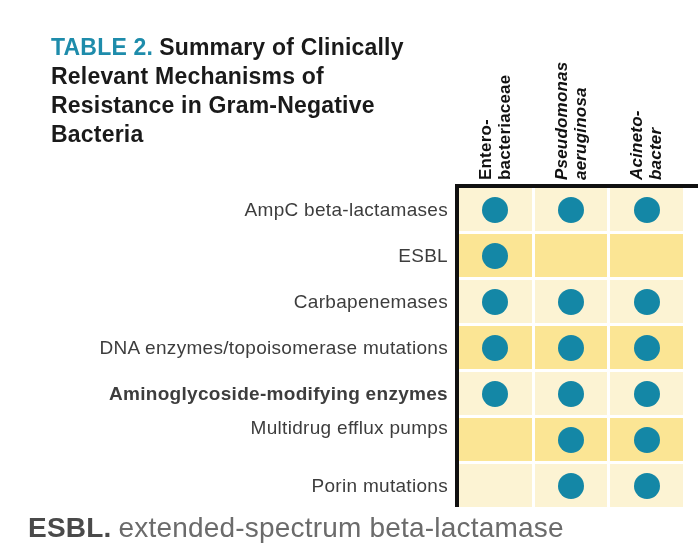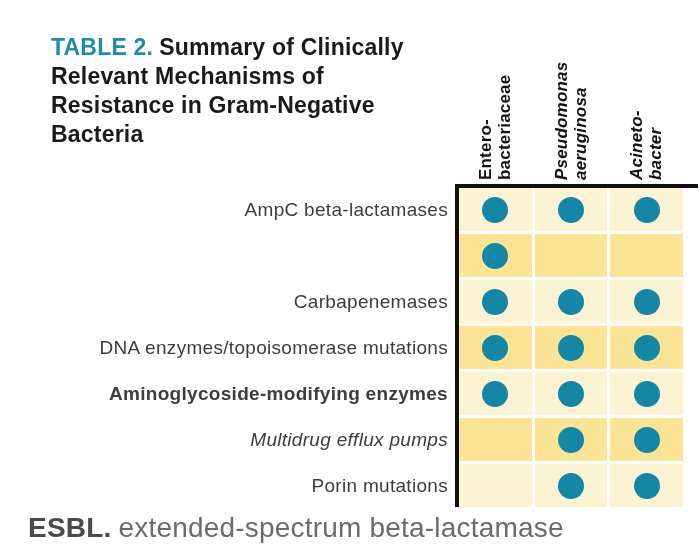--- a/index.html
+++ b/index.html
@@ -73,24 +73,25 @@
         <div>Acineto-</div>
         <div>bacter</div>
       </div>
     </div>
 
   <div class="bar-top"></div>
   <div class="bar-left"></div>
 
   <div class="rlabels">
       <div class="rlabel" style="top: 0px;">AmpC beta-lactamases</div>
+      <div class="rlabel" style="top: 46px;">ESBL</div>
       <div class="rlabel" style="top: 92px;">Carbapenemases</div>
       <div class="rlabel" style="top: 138px;">DNA enzymes/topoisomerase mutations</div>
       <div class="rlabel" style="top: 184px; font-weight: bold;">Aminoglycoside-modifying enzymes</div>
-      <div class="rlabel" style="top: 230px; font-style: italic;">Multidrug efflux pumps</div>
+      <div class="rlabel" style="top: 218px;">Multidrug efflux pumps</div>
       <div class="rlabel" style="top: 276px;">Porin mutations</div>
     </div>
 
   <div class="matrix">
       <div class="cell light">
         <div class="dot"></div>
       </div>
       <div class="cell light">
         <div class="dot"></div>
       </div>

